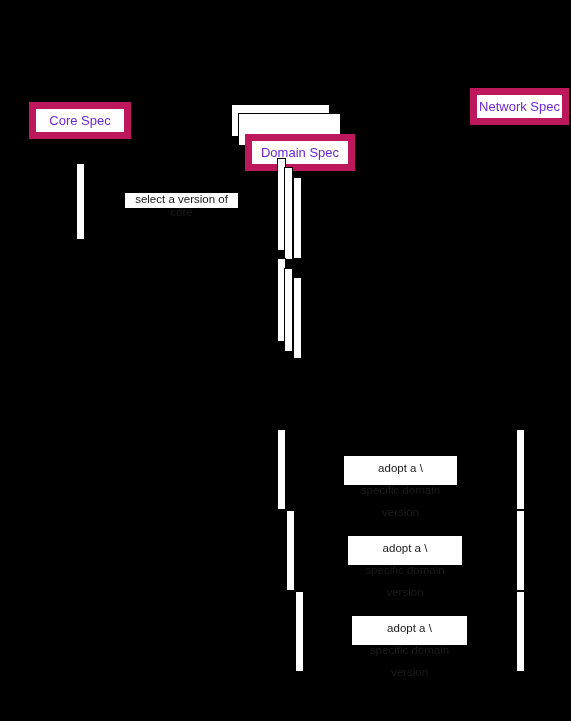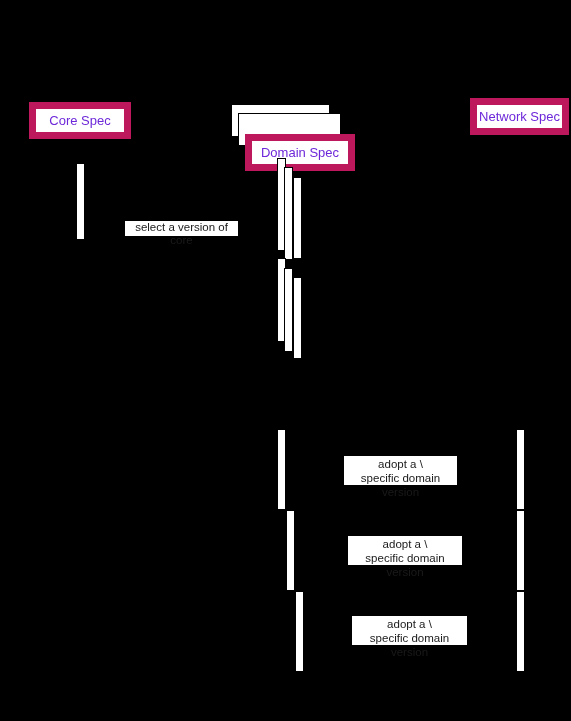--- a/index.html
+++ b/index.html
@@ -42,47 +42,46 @@
     border: 1px solid #000000;
     box-sizing: border-box;
   }
   .message-label {
     position: absolute;
     background: #ffffff;
     border: 1px solid #000000;
     box-sizing: border-box;
     color: #1a1a1a;
     font-size: 11.5px;
-    line-height: 14px;
+    line-height: 22px;
     text-align: center;
     padding: 1px 2px;
     white-space: pre-line;
   }
   .message-label.single {
     line-height: 13px;
     padding: 0 1px;
-    margin-top: 28px;
   }
 </style>
 </head>
 <body>
 
 <div id="diagram">
 
   <div class="participant-box" style="left:29px; top:102px; width:102px; height:37px;">
     <span>Core Spec</span>
   </div>
 
   <div class="participant-stack-shadow" style="left:231px; top:104px; width:99px; height:33px;"></div>
   <div class="participant-stack-shadow" style="left:238px; top:113px; width:103px; height:33px;"></div>
   <div class="participant-box" style="left:245px; top:134px; width:110px; height:37px;">
     <span>Domain Spec</span>
   </div>
 
-  <div class="participant-box" style="left:470px; top:98px; width:99px; height:37px;">
+  <div class="participant-box" style="left:470px; top:88px; width:99px; height:37px;">
     <span>Network Spec</span>
   </div>
 
   <div class="activation" style="left:76px; top:163px; width:9px; height:77px;"></div>
 
   <div class="activation" style="left:277px; top:158px; width:9px; height:93px;"></div>
   <div class="activation" style="left:284px; top:167px; width:9px; height:93px;"></div>
   <div class="activation" style="left:293px; top:177px; width:9px; height:82px;"></div>
 
   <div class="activation" style="left:277px; top:258px; width:9px; height:84px;"></div>

